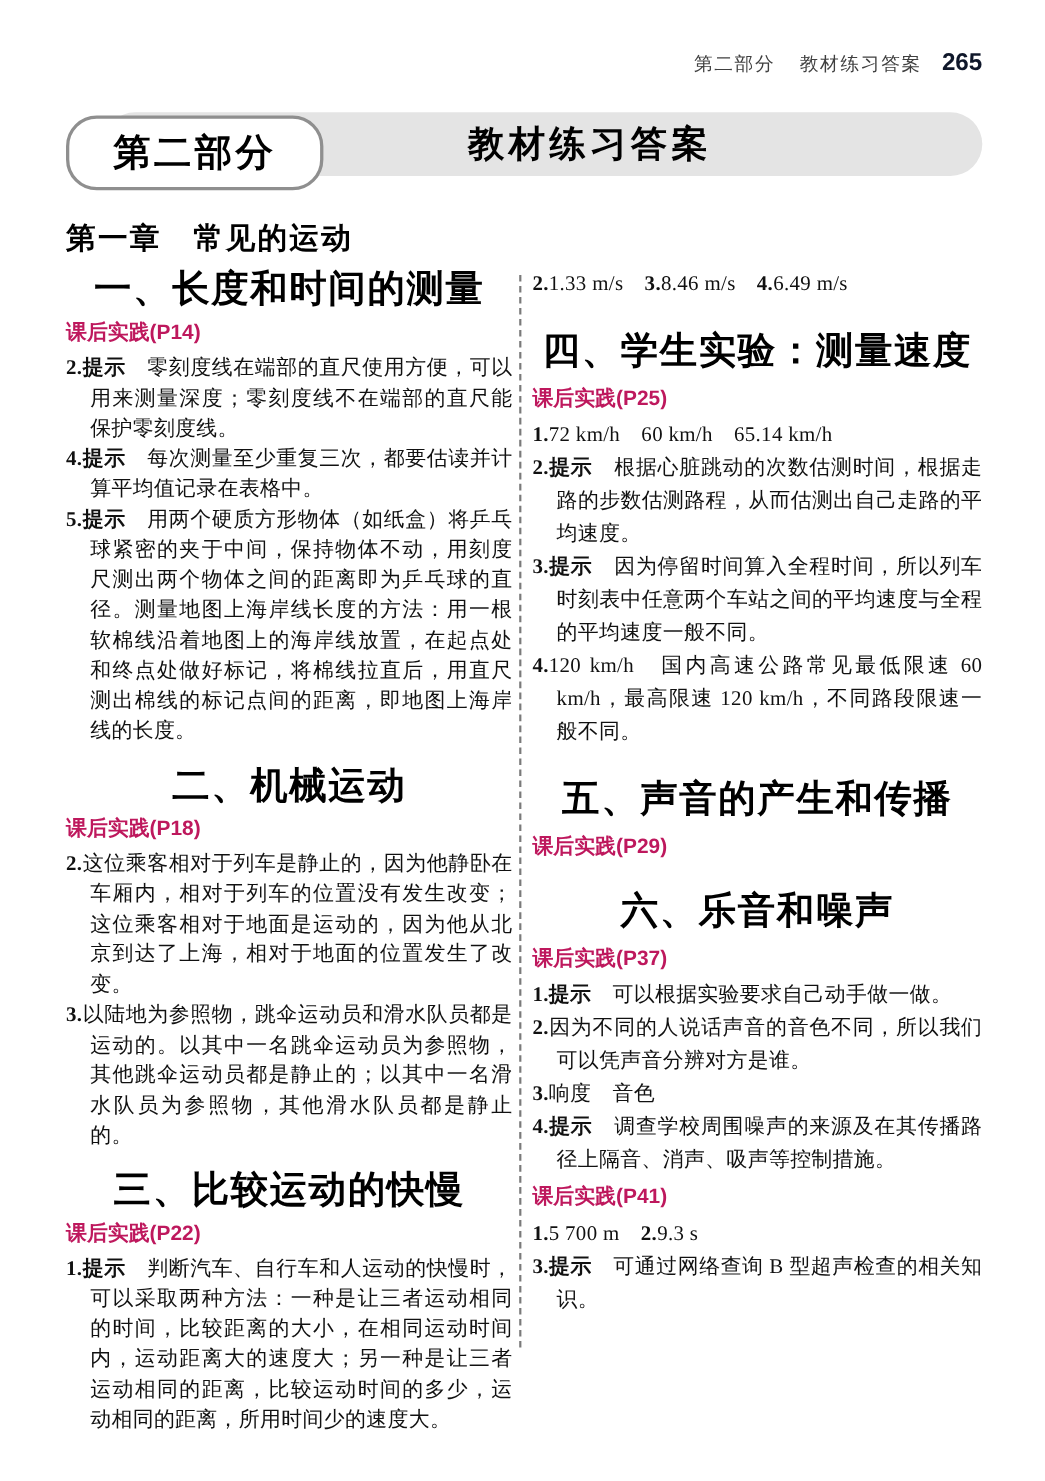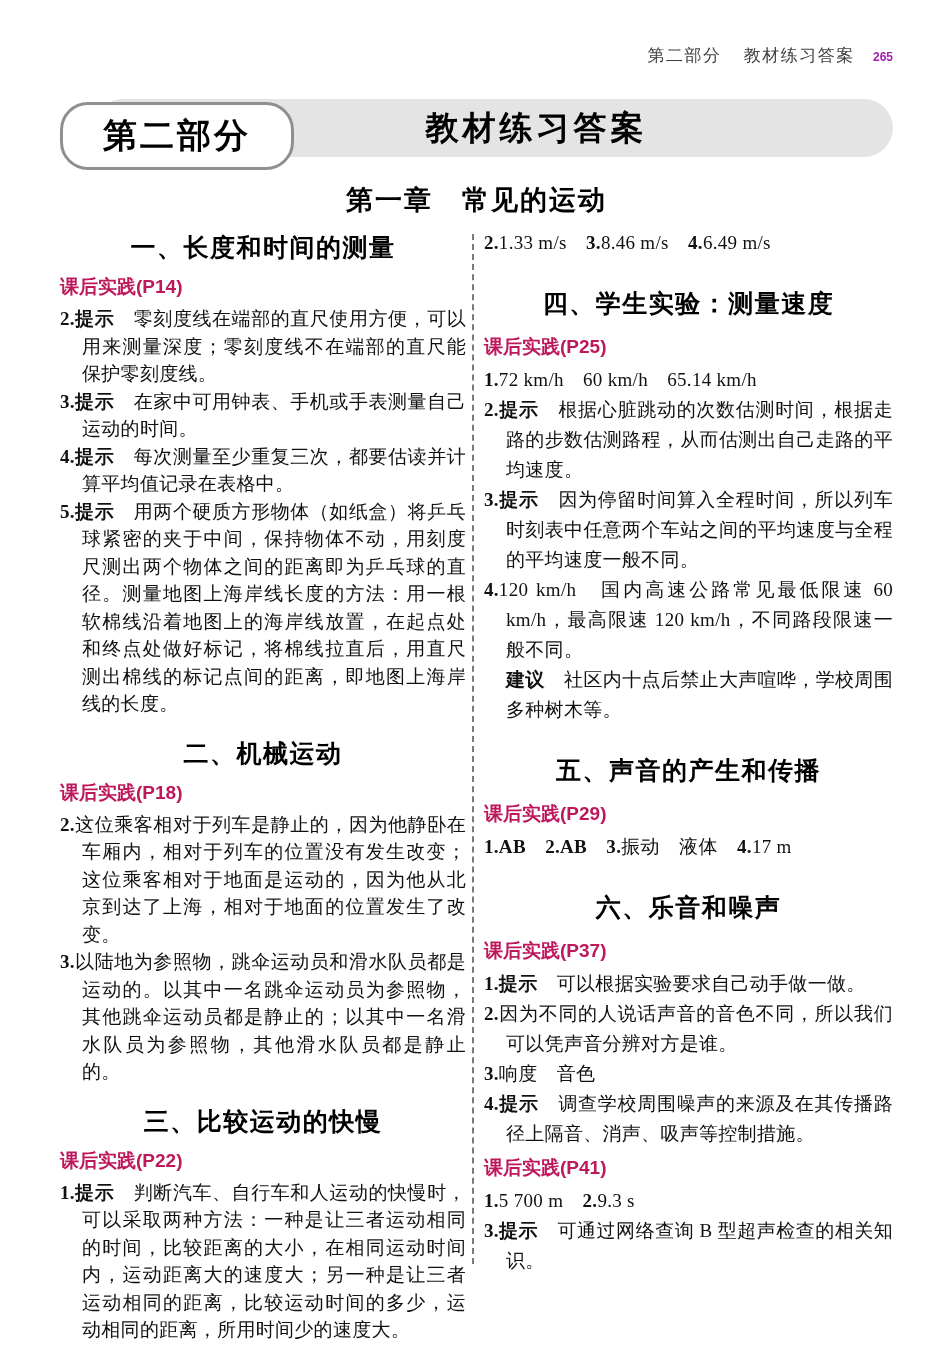--- a/index.html
+++ b/index.html
@@ -21,21 +21,21 @@
     padding:0 57px 0 60px;overflow:hidden;background:#fff;
   }
   
   .running-head{
     padding-top:44px;text-align:right;
     font-family:"Liberation Sans","DejaVu Sans",sans-serif;
     font-size:17px;color:var(--header_text);letter-spacing:1.5px;
   }
   .running-head .rh-part{margin-right:16px;}
   .running-head .rh-page{
-    color:#a21caf;font-weight:bold;margin-left:12px;font-size:12px;letter-spacing:0;
+    color:#0f172a;font-weight:bold;margin-left:12px;font-size:22px;letter-spacing:0;
   }
   
   .banner{position:relative;margin-top:32px;height:72px;}
   .banner-bar{
     position:absolute;left:34px;right:0;top:0;height:58px;
     background:var(--banner_bg);border-radius:29px;
   }
   .banner-badge{
     position:absolute;left:0;top:3px;width:234px;height:68px;
     background:#ffffff;border:3.5px solid var(--badge_border);border-radius:28px;
@@ -44,37 +44,37 @@
     font-weight:bold;font-size:34px;letter-spacing:3px;color:#000;
   }
   .banner-title{
     position:absolute;left:120px;right:0;top:0;height:58px;line-height:58px;
     text-align:center;
     font-family:"Liberation Sans","DejaVu Sans",sans-serif;
     font-weight:bold;font-size:33px;letter-spacing:4px;color:#000;
   }
   
   .chapter-title{
-    margin-top:11px;text-align:center;
+    margin-top:24px;text-align:left;
     font-family:"Liberation Sans","DejaVu Sans",sans-serif;
     font-weight:bold;font-size:27px;letter-spacing:2px;color:#000;
   }
   
   .columns{display:flex;align-items:stretch;margin-top:10px;}
   .col{min-width:0;}
   .col-left{width:406px;}
   .col-right{flex:1;}
   .divider{
     width:0;border-left:2px dashed var(--divider);
     margin:6px 10px 80px 6px;
   }
   
   .heading{
     font-family:"Liberation Sans","DejaVu Sans",sans-serif;
-    font-weight:bold;font-size:25px;line-height:34px;
+    font-weight:bold;font-size:34px;line-height:34px;
     text-align:center;letter-spacing:1.5px;color:#000;
   }
   .col-left .heading{margin:18px 0 10px;}
   .col-left .heading:first-child{margin-top:2px;}
   .col-right .heading{margin:28px 0 14px;}
   .sub{
     font-family:"Liberation Sans","DejaVu Sans",sans-serif;
     font-weight:bold;font-size:19px;line-height:26px;
     margin:6px 0 5px;color:#be185d;
   }
@@ -106,44 +106,41 @@
     <div class="banner-badge">第二部分</div>
   </div>
 
   <div class="chapter-title">第一章　常见的运动</div>
 
   <div class="columns">
     <div class="col col-left">
         <div class="heading">一、长度和时间的测量</div>
         <div class="sub">课后实践(P14)</div>
         <div class="item"><span class="run-b">2.</span><span class="run-h">提示</span><span class="run-n">　零刻度线在端部的直尺使用方便，可以用来测量深度；零刻度线不在端部的直尺能保护零刻度线。</span></div>
-        <div class="item"><span class="run-b">3.</span><span class="run-h">提示</span><span class="run-n">　在家中可用钟表、手机或手表测量自己运动的时间。</span></div>
         <div class="item"><span class="run-b">4.</span><span class="run-h">提示</span><span class="run-n">　每次测量至少重复三次，都要估读并计算平均值记录在表格中。</span></div>
         <div class="item"><span class="run-b">5.</span><span class="run-h">提示</span><span class="run-n">　用两个硬质方形物体（如纸盒）将乒乓球紧密的夹于中间，保持物体不动，用刻度尺测出两个物体之间的距离即为乒乓球的直径。测量地图上海岸线长度的方法：用一根软棉线沿着地图上的海岸线放置，在起点处和终点处做好标记，将棉线拉直后，用直尺测出棉线的标记点间的距离，即地图上海岸线的长度。</span></div>
         <div class="heading">二、机械运动</div>
         <div class="sub">课后实践(P18)</div>
         <div class="item"><span class="run-b">2.</span><span class="run-n">这位乘客相对于列车是静止的，因为他静卧在车厢内，相对于列车的位置没有发生改变；这位乘客相对于地面是运动的，因为他从北京到达了上海，相对于地面的位置发生了改变。</span></div>
         <div class="item"><span class="run-b">3.</span><span class="run-n">以陆地为参照物，跳伞运动员和滑水队员都是运动的。以其中一名跳伞运动员为参照物，其他跳伞运动员都是静止的；以其中一名滑水队员为参照物，其他滑水队员都是静止的。</span></div>
         <div class="heading">三、比较运动的快慢</div>
         <div class="sub">课后实践(P22)</div>
         <div class="item"><span class="run-b">1.</span><span class="run-h">提示</span><span class="run-n">　判断汽车、自行车和人运动的快慢时，可以采取两种方法：一种是让三者运动相同的时间，比较距离的大小，在相同运动时间内，运动距离大的速度大；另一种是让三者运动相同的距离，比较运动时间的多少，运动相同的距离，所用时间少的速度大。</span></div>
       </div>
     <div class="divider"></div>
     <div class="col col-right">
         <div class="item"><span class="run-b">2.</span><span class="run-n">1.33 m/s　</span><span class="run-b">3.</span><span class="run-n">8.46 m/s　</span><span class="run-b">4.</span><span class="run-n">6.49 m/s</span></div>
         <div class="heading">四、学生实验：测量速度</div>
         <div class="sub">课后实践(P25)</div>
         <div class="item"><span class="run-b">1.</span><span class="run-n">72 km/h　60 km/h　65.14 km/h</span></div>
         <div class="item"><span class="run-b">2.</span><span class="run-h">提示</span><span class="run-n">　根据心脏跳动的次数估测时间，根据走路的步数估测路程，从而估测出自己走路的平均速度。</span></div>
         <div class="item"><span class="run-b">3.</span><span class="run-h">提示</span><span class="run-n">　因为停留时间算入全程时间，所以列车时刻表中任意两个车站之间的平均速度与全程的平均速度一般不同。</span></div>
         <div class="item"><span class="run-b">4.</span><span class="run-n">120 km/h　国内高速公路常见最低限速 60 km/h，最高限速 120 km/h，不同路段限速一般不同。</span></div>
-        <div class="item indent"><span class="run-h">建议</span><span class="run-n">　社区内十点后禁止大声喧哗，学校周围多种树木等。</span></div>
         <div class="heading">五、声音的产生和传播</div>
         <div class="sub">课后实践(P29)</div>
-        <div class="item"><span class="run-b">1.</span><span class="run-b">AB</span><span class="run-n">　</span><span class="run-b">2.</span><span class="run-b">AB</span><span class="run-n">　</span><span class="run-b">3.</span><span class="run-n">振动　液体　</span><span class="run-b">4.</span><span class="run-n">17 m</span></div>
         <div class="heading">六、乐音和噪声</div>
         <div class="sub">课后实践(P37)</div>
         <div class="item"><span class="run-b">1.</span><span class="run-h">提示</span><span class="run-n">　可以根据实验要求自己动手做一做。</span></div>
         <div class="item"><span class="run-b">2.</span><span class="run-n">因为不同的人说话声音的音色不同，所以我们可以凭声音分辨对方是谁。</span></div>
         <div class="item"><span class="run-b">3.</span><span class="run-n">响度　音色</span></div>
         <div class="item"><span class="run-b">4.</span><span class="run-h">提示</span><span class="run-n">　调查学校周围噪声的来源及在其传播路径上隔音、消声、吸声等控制措施。</span></div>
         <div class="sub">课后实践(P41)</div>
         <div class="item"><span class="run-b">1.</span><span class="run-n">5 700 m　</span><span class="run-b">2.</span><span class="run-n">9.3 s</span></div>
         <div class="item"><span class="run-b">3.</span><span class="run-h">提示</span><span class="run-n">　可通过网络查询 B 型超声检查的相关知识。</span></div>
       </div>

